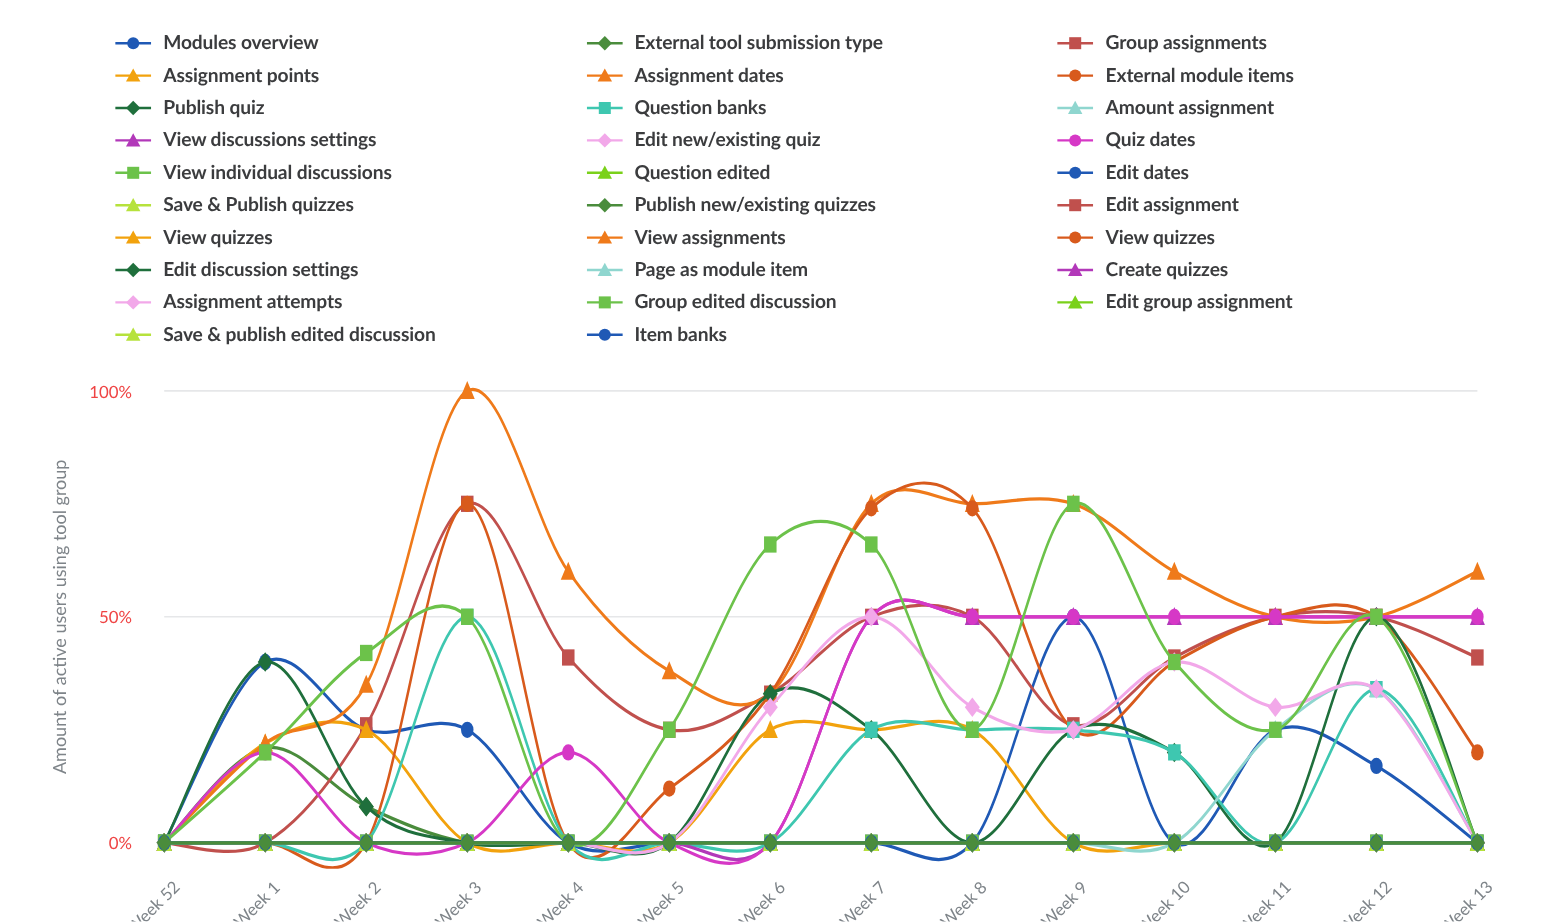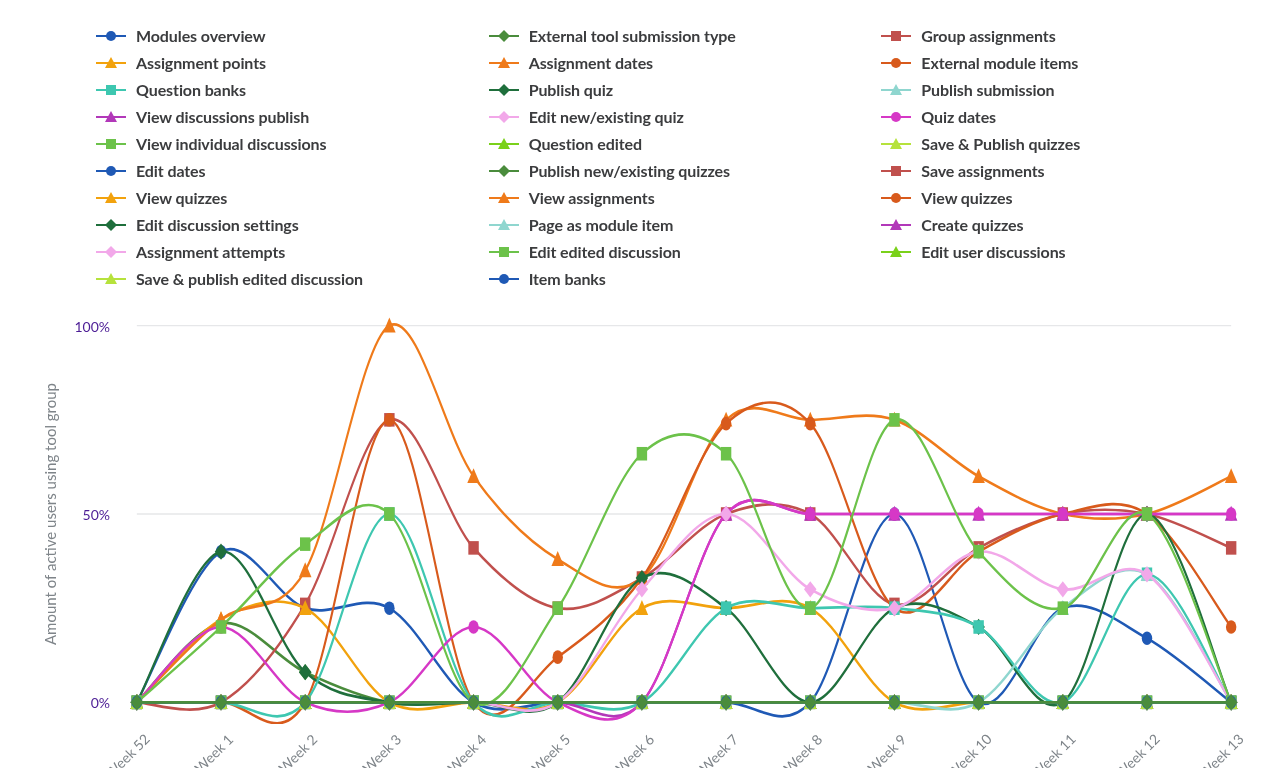--- a/index.html
+++ b/index.html
@@ -6,21 +6,21 @@
   html,body { margin:0; padding:0; background:#fff; color:var(--text); font-family:"Lato","Helvetica Neue",Arial,sans-serif; }
   .wrap { width:1288px; height:768px; box-sizing:border-box; padding:24px 36px 8px 36px; position:relative; }
   .legend { display:grid; grid-template-columns:repeat(3,1fr); column-gap:22px; row-gap:4px; margin:0 0 14px 60px; }
   .legend-item { display:flex; align-items:center; gap:10px; white-space:nowrap; padding:2px 0; }
   .legend-item svg { flex:0 0 auto; display:block; width:30px; height:16px; }
   .legend-item .lbl { font-size:16px; font-weight:700; color:#3b3c3e; letter-spacing:-0.1px; }
   .chart-area { position:relative; width:100%; height:420px; display:flex; }
   .ylab-wrap { width:50px; position:relative; display:flex; align-items:center; justify-content:center; }
   .y-axis-label { position:absolute; left:14px; top:50%; transform:translate(-50%,-50%) rotate(-90deg); transform-origin:center; font-size:15px; color:#7e8489; white-space:nowrap; text-align:center; line-height:1.25; width:300px; }
   .ytick-col { width:54px; position:relative; }
-  .ytick { position:absolute; right:6px; transform:translateY(-50%); font-size:14px; color:#4c1d95; }
+  .ytick { position:absolute; right:6px; transform:translateY(-50%); font-size:14px; color:#ef4444; }
   .plot-wrap { flex:1 1 auto; position:relative; }
   svg.plot { display:block; width:100%; height:100%; }
   .xtick-row { position:relative; height:60px; }
   .xtick { position:absolute; top:10px; transform-origin:left top; transform:rotate(-45deg) translateX(-90%); font-size:14px; color:#7e8489; white-space:nowrap; }
 </style>
 </head>
 <body>
 
 <div class="wrap">
 
@@ -62,164 +62,164 @@
       </div>
       <div class="legend-item">
         <svg viewBox="0 0 30 16">
           <line x1="0" y1="8" x2="30" y2="8" stroke="#d85a1c" stroke-width="2"></line>
           <circle r="5" cx="15" cy="8" fill="#d85a1c"></circle>
         </svg>
         <span class="lbl">External module items</span>
       </div>
       <div class="legend-item">
         <svg viewBox="0 0 30 16">
+          <line x1="0" y1="8" x2="30" y2="8" stroke="#1f6f3c" stroke-width="2"></line>
+          <polygon points="0,-6 6,0 0,6 -6,0" transform="translate(15,8)" fill="#1f6f3c"></polygon>
+        </svg>
+        <span class="lbl">Publish quiz</span>
+      </div>
+      <div class="legend-item">
+        <svg viewBox="0 0 30 16">
           <line x1="0" y1="8" x2="30" y2="8" stroke="#3ec7b0" stroke-width="2"></line>
           <rect x="-5" y="-5" width="10" height="10" transform="translate(15,8)" fill="#3ec7b0"></rect>
         </svg>
         <span class="lbl">Question banks</span>
       </div>
       <div class="legend-item">
         <svg viewBox="0 0 30 16">
+          <line x1="0" y1="8" x2="30" y2="8" stroke="#8fd6cf" stroke-width="2"></line>
+          <polygon points="0,-6 6,5 -6,5" transform="translate(15,8)" fill="#8fd6cf"></polygon>
+        </svg>
+        <span class="lbl">Amount assignment</span>
+      </div>
+      <div class="legend-item">
+        <svg viewBox="0 0 30 16">
+          <line x1="0" y1="8" x2="30" y2="8" stroke="#b238b9" stroke-width="2"></line>
+          <polygon points="0,-6 6,5 -6,5" transform="translate(15,8)" fill="#b238b9"></polygon>
+        </svg>
+        <span class="lbl">View discussions settings</span>
+      </div>
+      <div class="legend-item">
+        <svg viewBox="0 0 30 16">
+          <line x1="0" y1="8" x2="30" y2="8" stroke="#f2a8e9" stroke-width="2"></line>
+          <polygon points="0,-6 6,0 0,6 -6,0" transform="translate(15,8)" fill="#f2a8e9"></polygon>
+        </svg>
+        <span class="lbl">Edit new/existing quiz</span>
+      </div>
+      <div class="legend-item">
+        <svg viewBox="0 0 30 16">
+          <line x1="0" y1="8" x2="30" y2="8" stroke="#d638c6" stroke-width="2"></line>
+          <circle r="5" cx="15" cy="8" fill="#d638c6"></circle>
+        </svg>
+        <span class="lbl">Quiz dates</span>
+      </div>
+      <div class="legend-item">
+        <svg viewBox="0 0 30 16">
+          <line x1="0" y1="8" x2="30" y2="8" stroke="#6cc24a" stroke-width="2"></line>
+          <rect x="-5" y="-5" width="10" height="10" transform="translate(15,8)" fill="#6cc24a"></rect>
+        </svg>
+        <span class="lbl">View individual discussions</span>
+      </div>
+      <div class="legend-item">
+        <svg viewBox="0 0 30 16">
+          <line x1="0" y1="8" x2="30" y2="8" stroke="#7ad11a" stroke-width="2"></line>
+          <polygon points="0,-6 6,5 -6,5" transform="translate(15,8)" fill="#7ad11a"></polygon>
+        </svg>
+        <span class="lbl">Question edited</span>
+      </div>
+      <div class="legend-item">
+        <svg viewBox="0 0 30 16">
+          <line x1="0" y1="8" x2="30" y2="8" stroke="#1f59b5" stroke-width="2"></line>
+          <circle r="5" cx="15" cy="8" fill="#1f59b5"></circle>
+        </svg>
+        <span class="lbl">Edit dates</span>
+      </div>
+      <div class="legend-item">
+        <svg viewBox="0 0 30 16">
+          <line x1="0" y1="8" x2="30" y2="8" stroke="#b6e23c" stroke-width="2"></line>
+          <polygon points="0,-6 6,5 -6,5" transform="translate(15,8)" fill="#b6e23c"></polygon>
+        </svg>
+        <span class="lbl">Save &amp; Publish quizzes</span>
+      </div>
+      <div class="legend-item">
+        <svg viewBox="0 0 30 16">
+          <line x1="0" y1="8" x2="30" y2="8" stroke="#4a8c3c" stroke-width="2"></line>
+          <polygon points="0,-6 6,0 0,6 -6,0" transform="translate(15,8)" fill="#4a8c3c"></polygon>
+        </svg>
+        <span class="lbl">Publish new/existing quizzes</span>
+      </div>
+      <div class="legend-item">
+        <svg viewBox="0 0 30 16">
+          <line x1="0" y1="8" x2="30" y2="8" stroke="#c0504d" stroke-width="2"></line>
+          <rect x="-5" y="-5" width="10" height="10" transform="translate(15,8)" fill="#c0504d"></rect>
+        </svg>
+        <span class="lbl">Edit assignment</span>
+      </div>
+      <div class="legend-item">
+        <svg viewBox="0 0 30 16">
+          <line x1="0" y1="8" x2="30" y2="8" stroke="#f2a20d" stroke-width="2"></line>
+          <polygon points="0,-6 6,5 -6,5" transform="translate(15,8)" fill="#f2a20d"></polygon>
+        </svg>
+        <span class="lbl">View quizzes</span>
+      </div>
+      <div class="legend-item">
+        <svg viewBox="0 0 30 16">
+          <line x1="0" y1="8" x2="30" y2="8" stroke="#ef7a1a" stroke-width="2"></line>
+          <polygon points="0,-6 6,5 -6,5" transform="translate(15,8)" fill="#ef7a1a"></polygon>
+        </svg>
+        <span class="lbl">View assignments</span>
+      </div>
+      <div class="legend-item">
+        <svg viewBox="0 0 30 16">
+          <line x1="0" y1="8" x2="30" y2="8" stroke="#d85a1c" stroke-width="2"></line>
+          <circle r="5" cx="15" cy="8" fill="#d85a1c"></circle>
+        </svg>
+        <span class="lbl">View quizzes</span>
+      </div>
+      <div class="legend-item">
+        <svg viewBox="0 0 30 16">
           <line x1="0" y1="8" x2="30" y2="8" stroke="#1f6f3c" stroke-width="2"></line>
           <polygon points="0,-6 6,0 0,6 -6,0" transform="translate(15,8)" fill="#1f6f3c"></polygon>
         </svg>
-        <span class="lbl">Publish quiz</span>
+        <span class="lbl">Edit discussion settings</span>
       </div>
       <div class="legend-item">
         <svg viewBox="0 0 30 16">
           <line x1="0" y1="8" x2="30" y2="8" stroke="#8fd6cf" stroke-width="2"></line>
           <polygon points="0,-6 6,5 -6,5" transform="translate(15,8)" fill="#8fd6cf"></polygon>
         </svg>
-        <span class="lbl">Publish submission</span>
+        <span class="lbl">Page as module item</span>
       </div>
       <div class="legend-item">
         <svg viewBox="0 0 30 16">
           <line x1="0" y1="8" x2="30" y2="8" stroke="#b238b9" stroke-width="2"></line>
           <polygon points="0,-6 6,5 -6,5" transform="translate(15,8)" fill="#b238b9"></polygon>
         </svg>
-        <span class="lbl">View discussions publish</span>
+        <span class="lbl">Create quizzes</span>
       </div>
       <div class="legend-item">
         <svg viewBox="0 0 30 16">
           <line x1="0" y1="8" x2="30" y2="8" stroke="#f2a8e9" stroke-width="2"></line>
           <polygon points="0,-6 6,0 0,6 -6,0" transform="translate(15,8)" fill="#f2a8e9"></polygon>
         </svg>
-        <span class="lbl">Edit new/existing quiz</span>
-      </div>
-      <div class="legend-item">
-        <svg viewBox="0 0 30 16">
-          <line x1="0" y1="8" x2="30" y2="8" stroke="#d638c6" stroke-width="2"></line>
-          <circle r="5" cx="15" cy="8" fill="#d638c6"></circle>
-        </svg>
-        <span class="lbl">Quiz dates</span>
+        <span class="lbl">Assignment attempts</span>
       </div>
       <div class="legend-item">
         <svg viewBox="0 0 30 16">
           <line x1="0" y1="8" x2="30" y2="8" stroke="#6cc24a" stroke-width="2"></line>
           <rect x="-5" y="-5" width="10" height="10" transform="translate(15,8)" fill="#6cc24a"></rect>
         </svg>
-        <span class="lbl">View individual discussions</span>
+        <span class="lbl">Group edited discussion</span>
       </div>
       <div class="legend-item">
         <svg viewBox="0 0 30 16">
           <line x1="0" y1="8" x2="30" y2="8" stroke="#7ad11a" stroke-width="2"></line>
           <polygon points="0,-6 6,5 -6,5" transform="translate(15,8)" fill="#7ad11a"></polygon>
         </svg>
-        <span class="lbl">Question edited</span>
-      </div>
-      <div class="legend-item">
-        <svg viewBox="0 0 30 16">
-          <line x1="0" y1="8" x2="30" y2="8" stroke="#b6e23c" stroke-width="2"></line>
-          <polygon points="0,-6 6,5 -6,5" transform="translate(15,8)" fill="#b6e23c"></polygon>
-        </svg>
-        <span class="lbl">Save &amp; Publish quizzes</span>
-      </div>
-      <div class="legend-item">
-        <svg viewBox="0 0 30 16">
-          <line x1="0" y1="8" x2="30" y2="8" stroke="#1f59b5" stroke-width="2"></line>
-          <circle r="5" cx="15" cy="8" fill="#1f59b5"></circle>
-        </svg>
-        <span class="lbl">Edit dates</span>
-      </div>
-      <div class="legend-item">
-        <svg viewBox="0 0 30 16">
-          <line x1="0" y1="8" x2="30" y2="8" stroke="#4a8c3c" stroke-width="2"></line>
-          <polygon points="0,-6 6,0 0,6 -6,0" transform="translate(15,8)" fill="#4a8c3c"></polygon>
-        </svg>
-        <span class="lbl">Publish new/existing quizzes</span>
-      </div>
-      <div class="legend-item">
-        <svg viewBox="0 0 30 16">
-          <line x1="0" y1="8" x2="30" y2="8" stroke="#c0504d" stroke-width="2"></line>
-          <rect x="-5" y="-5" width="10" height="10" transform="translate(15,8)" fill="#c0504d"></rect>
-        </svg>
-        <span class="lbl">Save assignments</span>
-      </div>
-      <div class="legend-item">
-        <svg viewBox="0 0 30 16">
-          <line x1="0" y1="8" x2="30" y2="8" stroke="#f2a20d" stroke-width="2"></line>
-          <polygon points="0,-6 6,5 -6,5" transform="translate(15,8)" fill="#f2a20d"></polygon>
-        </svg>
-        <span class="lbl">View quizzes</span>
-      </div>
-      <div class="legend-item">
-        <svg viewBox="0 0 30 16">
-          <line x1="0" y1="8" x2="30" y2="8" stroke="#ef7a1a" stroke-width="2"></line>
-          <polygon points="0,-6 6,5 -6,5" transform="translate(15,8)" fill="#ef7a1a"></polygon>
-        </svg>
-        <span class="lbl">View assignments</span>
-      </div>
-      <div class="legend-item">
-        <svg viewBox="0 0 30 16">
-          <line x1="0" y1="8" x2="30" y2="8" stroke="#d85a1c" stroke-width="2"></line>
-          <circle r="5" cx="15" cy="8" fill="#d85a1c"></circle>
-        </svg>
-        <span class="lbl">View quizzes</span>
-      </div>
-      <div class="legend-item">
-        <svg viewBox="0 0 30 16">
-          <line x1="0" y1="8" x2="30" y2="8" stroke="#1f6f3c" stroke-width="2"></line>
-          <polygon points="0,-6 6,0 0,6 -6,0" transform="translate(15,8)" fill="#1f6f3c"></polygon>
-        </svg>
-        <span class="lbl">Edit discussion settings</span>
-      </div>
-      <div class="legend-item">
-        <svg viewBox="0 0 30 16">
-          <line x1="0" y1="8" x2="30" y2="8" stroke="#8fd6cf" stroke-width="2"></line>
-          <polygon points="0,-6 6,5 -6,5" transform="translate(15,8)" fill="#8fd6cf"></polygon>
-        </svg>
-        <span class="lbl">Page as module item</span>
-      </div>
-      <div class="legend-item">
-        <svg viewBox="0 0 30 16">
-          <line x1="0" y1="8" x2="30" y2="8" stroke="#b238b9" stroke-width="2"></line>
-          <polygon points="0,-6 6,5 -6,5" transform="translate(15,8)" fill="#b238b9"></polygon>
-        </svg>
-        <span class="lbl">Create quizzes</span>
-      </div>
-      <div class="legend-item">
-        <svg viewBox="0 0 30 16">
-          <line x1="0" y1="8" x2="30" y2="8" stroke="#f2a8e9" stroke-width="2"></line>
-          <polygon points="0,-6 6,0 0,6 -6,0" transform="translate(15,8)" fill="#f2a8e9"></polygon>
-        </svg>
-        <span class="lbl">Assignment attempts</span>
-      </div>
-      <div class="legend-item">
-        <svg viewBox="0 0 30 16">
-          <line x1="0" y1="8" x2="30" y2="8" stroke="#6cc24a" stroke-width="2"></line>
-          <rect x="-5" y="-5" width="10" height="10" transform="translate(15,8)" fill="#6cc24a"></rect>
-        </svg>
-        <span class="lbl">Edit edited discussion</span>
-      </div>
-      <div class="legend-item">
-        <svg viewBox="0 0 30 16">
-          <line x1="0" y1="8" x2="30" y2="8" stroke="#7ad11a" stroke-width="2"></line>
-          <polygon points="0,-6 6,5 -6,5" transform="translate(15,8)" fill="#7ad11a"></polygon>
-        </svg>
-        <span class="lbl">Edit user discussions</span>
+        <span class="lbl">Edit group assignment</span>
       </div>
       <div class="legend-item">
         <svg viewBox="0 0 30 16">
           <line x1="0" y1="8" x2="30" y2="8" stroke="#b6e23c" stroke-width="2"></line>
           <polygon points="0,-6 6,5 -6,5" transform="translate(15,8)" fill="#b6e23c"></polygon>
         </svg>
         <span class="lbl">Save &amp; publish edited discussion</span>
       </div>
       <div class="legend-item">
         <svg viewBox="0 0 30 16">

